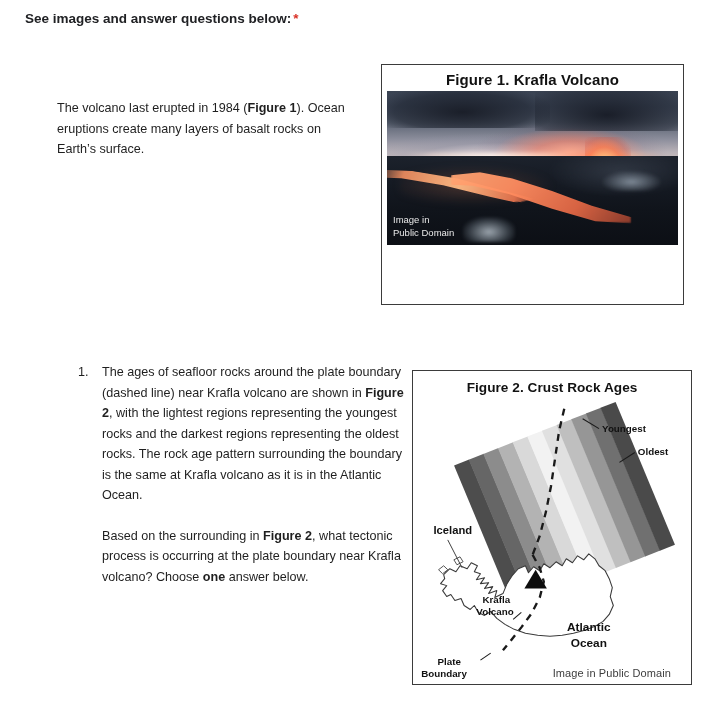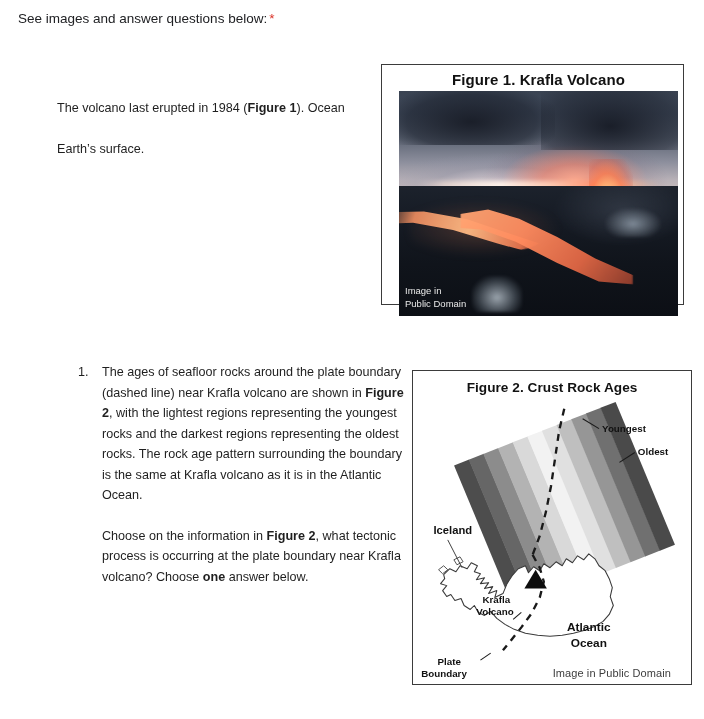--- a/index.html
+++ b/index.html
@@ -12,26 +12,27 @@
     height: 719px;
     position: relative;
     font-family: "Liberation Sans", sans-serif;
     color: #202124;
     overflow: hidden;
   }
 
   
   .form-question {
     position: absolute;
-    left: 18px;
+    left: 25px;
     top: 10px;
     font-size: 13.5px;
     line-height: 18px;
     color: #202124;
     white-space: nowrap;
+    font-weight: bold;
   }
   .req-asterisk {
     color: #d93025;
     font-size: 13.5px;
     vertical-align: top;
     margin-left: 2px;
   }
 
   
   .passage-block {
@@ -58,34 +59,34 @@
   
   .figure1-panel {
     position: absolute;
     left: 381px;
     top: 64px;
     width: 303px;
     height: 241px;
     border: 1.5px solid #3b3b3b;
     background: #ffffff;
     box-sizing: border-box;
-    padding: 4px 5px 5px 17px;
+    padding: 4px 5px 5px 5px;
   }
   .figure1-caption {
     text-align: center;
     font-size: 15px;
     font-weight: bold;
     color: #111111;
     line-height: 22px;
     letter-spacing: 0.1px;
   }
   .figure1-photo {
     position: relative;
     width: 100%;
-    height: 225px;
+    height: 154px;
     overflow: hidden;
     background: #0a0d13;
   }
   
   .f1-sky {
     position: absolute;
     left: 0; top: 0; right: 0;
     height: 46%;
     background:
       radial-gradient(ellipse 42% 55% at 63% 86%, rgba(255,168,140,0.95) 0%, rgba(255,120,90,0.55) 28%, rgba(120,90,110,0.12) 62%, rgba(0,0,0,0) 80%),
@@ -256,21 +257,21 @@
 
 <div class="form-question">
   <span>See images and answer questions below:</span><span class="req-asterisk">*</span>
 </div>
 
 <div class="passage-block">
   <div class="passage-body">
     <br>
     <br>
     <span>The volcano last erupted in 1984 (</span><b>Figure 1</b><span>). Ocean</span><br>
-    <br>
+    <span>eruptions create many layers of basalt rocks on</span><br>
     <span>Earth’s surface.</span>
   </div>
 </div>
 
 <div class="figure1-panel">
   <div class="figure1-caption">Figure 1. Krafla Volcano</div>
   <div class="figure1-photo">
     <div class="f1-sky"></div>
     <div class="f1-cloud-dark"></div>
     <div class="f1-cloud-dark2"></div>
@@ -288,21 +289,21 @@
     </div>
   </div>
 </div>
 
 <div class="question-block">
   <div class="q-row">
     <div class="q-num">1.</div>
     <div class="q-text">
       <span>The ages of seafloor rocks around the plate boundary (dashed line) near Krafla volcano are shown in </span><b>Figure 2</b><span>, with the lightest regions representing the youngest rocks and the darkest regions representing the oldest rocks. The rock age pattern surrounding the boundary is the same at Krafla volcano as it is in the Atlantic Ocean.</span>
       <div class="q-para2">
-        <span>Choose on the information in </span><b>Figure 2</b><span>, what tectonic process is occurring at the plate boundary near Krafla volcano? Choose </span><b>one</b><span> answer below.</span>
+        <span>Based on the surrounding in </span><b>Figure 2</b><span>, what tectonic process is occurring at the plate boundary near Krafla volcano? Choose </span><b>one</b><span> answer below.</span>
       </div>
     </div>
   </div>
 </div>
 
 <div class="figure2-panel">
   <div class="figure2-caption">Figure 2. Crust Rock Ages</div>
 
   <svg class="figure2-canvas" viewBox="0 0 272 315" preserveAspectRatio="none">
 

